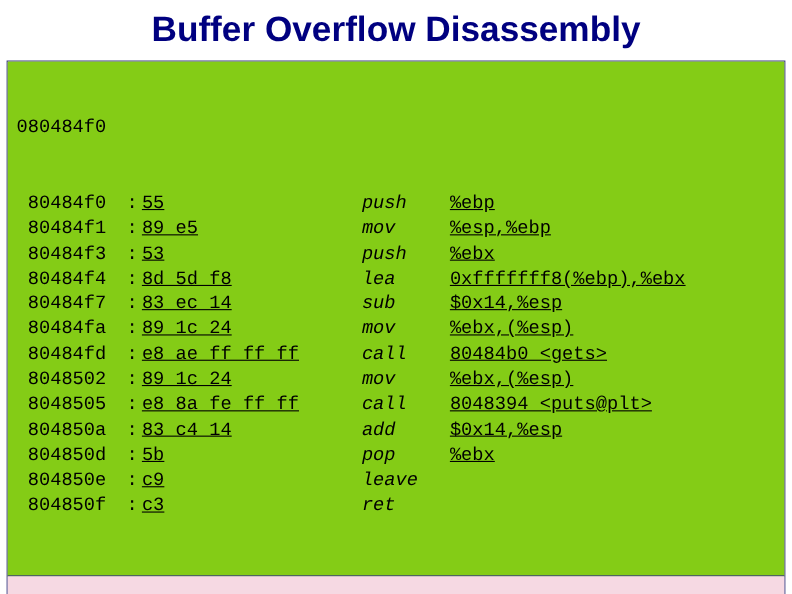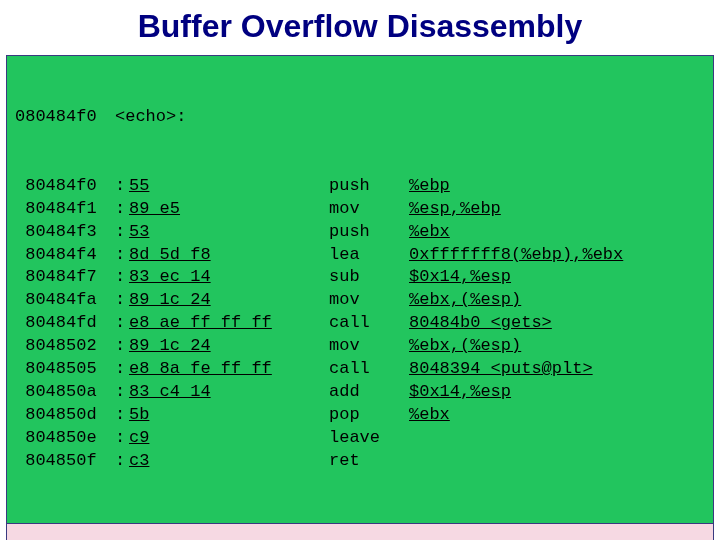--- a/index.html
+++ b/index.html
@@ -22,45 +22,44 @@
       border: 1px solid #3a3a80;
     }
     .code-block {
       font-family: "Courier New", Courier, monospace;
       font-size: 17px;
       line-height: 1.35;
       padding: 4px 8px;
       white-space: pre;
     }
     .block1 {
-      background: #22c55e;
+      background: #84cc16;
       border-bottom: 1px solid #3a3a80;
     }
     .block2 {
       background: #f6d9e3;
     }
     .line { display: flex; }
     .addr { width: 100px; }
     .colon { width: 14px; }
     .bytes { width: 200px; text-decoration: underline; }
-    .mnem { width: 80px; }
+    .mnem { width: 80px; font-style: italic; }
     .ops { flex: 1; text-decoration: underline; }
     .header-line { color: #000; }
   </style>
 </head>
 <body>
 
 <div class="title">Buffer Overflow Disassembly</div>
 
 <div class="code-container">
 
   <div class="code-block block1">
     <div class="line header-line">
       <span class="addr">080484f0</span>
-      <span>&lt;echo&gt;:</span>
     </div>
     <div id="block1-rows"><div class="line"><span class="addr"> 80484f0</span><span class="colon">:</span><span class="bytes">55</span><span class="mnem">push</span><span class="ops">%ebp</span></div><div class="line"><span class="addr"> 80484f1</span><span class="colon">:</span><span class="bytes">89 e5</span><span class="mnem">mov</span><span class="ops">%esp,%ebp</span></div><div class="line"><span class="addr"> 80484f3</span><span class="colon">:</span><span class="bytes">53</span><span class="mnem">push</span><span class="ops">%ebx</span></div><div class="line"><span class="addr"> 80484f4</span><span class="colon">:</span><span class="bytes">8d 5d f8</span><span class="mnem">lea</span><span class="ops">0xfffffff8(%ebp),%ebx</span></div><div class="line"><span class="addr"> 80484f7</span><span class="colon">:</span><span class="bytes">83 ec 14</span><span class="mnem">sub</span><span class="ops">$0x14,%esp</span></div><div class="line"><span class="addr"> 80484fa</span><span class="colon">:</span><span class="bytes">89 1c 24</span><span class="mnem">mov</span><span class="ops">%ebx,(%esp)</span></div><div class="line"><span class="addr"> 80484fd</span><span class="colon">:</span><span class="bytes">e8 ae ff ff ff</span><span class="mnem">call</span><span class="ops">80484b0 &lt;gets&gt;</span></div><div class="line"><span class="addr"> 8048502</span><span class="colon">:</span><span class="bytes">89 1c 24</span><span class="mnem">mov</span><span class="ops">%ebx,(%esp)</span></div><div class="line"><span class="addr"> 8048505</span><span class="colon">:</span><span class="bytes">e8 8a fe ff ff</span><span class="mnem">call</span><span class="ops">8048394 &lt;puts@plt&gt;</span></div><div class="line"><span class="addr"> 804850a</span><span class="colon">:</span><span class="bytes">83 c4 14</span><span class="mnem">add</span><span class="ops">$0x14,%esp</span></div><div class="line"><span class="addr"> 804850d</span><span class="colon">:</span><span class="bytes">5b</span><span class="mnem">pop</span><span class="ops">%ebx</span></div><div class="line"><span class="addr"> 804850e</span><span class="colon">:</span><span class="bytes">c9</span><span class="mnem">leave</span><span class="ops"></span></div><div class="line"><span class="addr"> 804850f</span><span class="colon">:</span><span class="bytes">c3</span><span class="mnem">ret</span><span class="ops"></span></div></div>
   </div>
 
   <div class="code-block block2">
     
   </div>
 
 </div>
 

